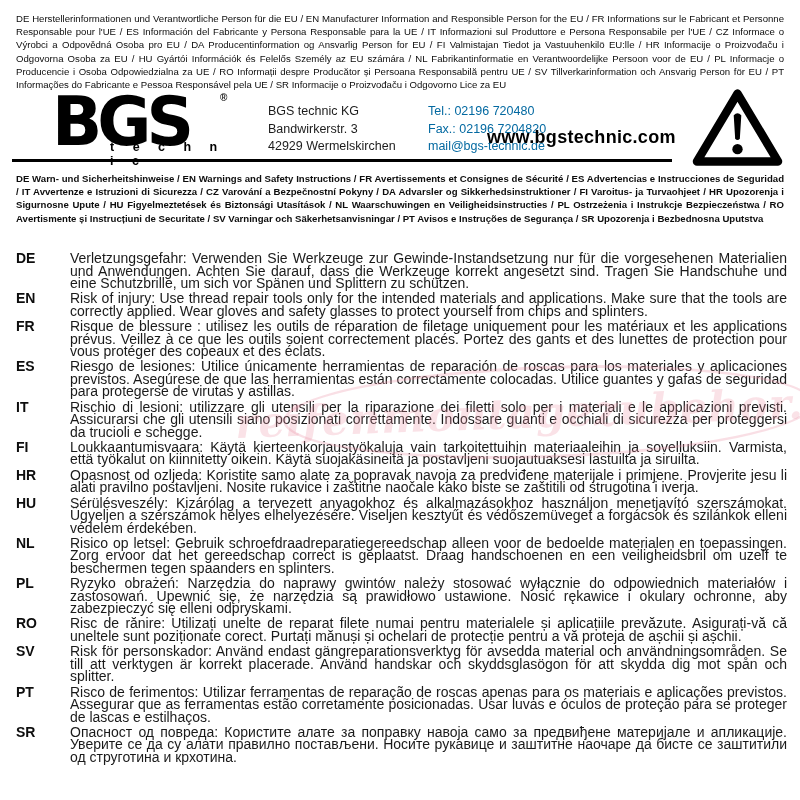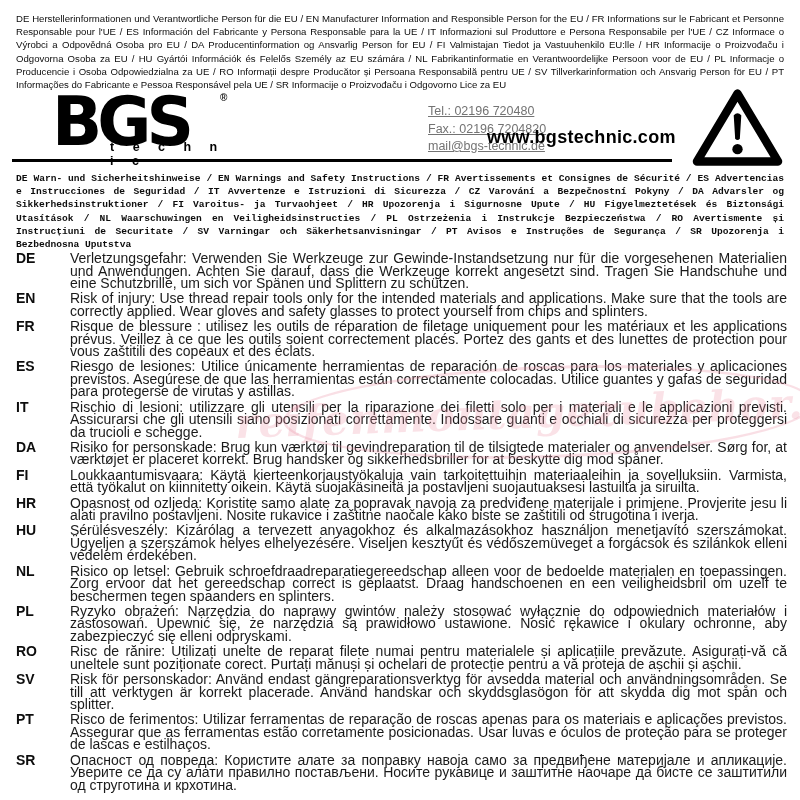--- a/index.html
+++ b/index.html
@@ -17,28 +17,28 @@
   .logo-bgs {
     font-size:66px; font-weight:900; letter-spacing:-5px; line-height:58px;
     transform:scaleY(1.02); color:#000; font-family:"DejaVu Sans", sans-serif;
   }
   .logo-reg { position:absolute; top:-2px; left:168px; font-size:10px; font-weight:700; }
   .logo-technic {
     position:absolute; left:58px; top:46px; font-size:12.5px; font-weight:700;
     letter-spacing:7.5px; color:#000;
   }
   .address-block { position:absolute; top:103px; left:268px; font-size:12.5px; line-height:17.5px; color:#1c1c1c; }
-  .contact-block { position:absolute; top:103px; left:428px; font-size:12.5px; line-height:17.5px; color:#737373;text-decoration:underline; }
+  .contact-block { position:absolute; top:103px; left:428px; font-size:12.5px; line-height:17.5px; color:#0369a1; }
   .website { position:absolute; top:127px; left:487px; font-size:18px; font-weight:700; letter-spacing:0.3px; color:#000; }
   .warning-triangle { position:absolute; top:87px; right:15px; width:95px; height:81px; }
   .rule { position:absolute; top:159px; left:12px; width:660px; height:3px; background:#000; }
   
   .warnings-title {
     position:absolute; top:172px; left:16px; right:16px;
-    font-size:9.6px; font-weight:700; line-height:13.2px; text-align:justify; color:#0d0d0d;font-family:Liberation Mono, monospace;
+    font-size:9.6px; font-weight:700; line-height:13.2px; text-align:justify; color:#0d0d0d;
   }
   
   .warnings-list { position:absolute; top:252px; left:16px; right:13px; }
   .warning-item { display:flex; margin-bottom:2.8px; font-size:14px; line-height:12.5px; color:#1a1a1a; }
   .warning-item .code { width:30px; flex:none; font-weight:700; color:#0d0d0d; }
   .warning-item .text { flex:1; text-align:justify;margin-left:24px; }
   
   .watermark {
     position:absolute; top:366px; left:283px; width:525px; height:86px;
     border:3px solid rgba(236,150,168,0.30); border-radius:50%;
@@ -56,20 +56,25 @@
 <div class="page">
 
   <div class="multilang-header">DE Herstellerinformationen und Verantwortliche Person für die EU  /  EN Manufacturer Information and Responsible Person for the EU  /  FR Informations sur le Fabricant et Personne Responsable pour l'UE  /  ES Información del Fabricante y Persona Responsable para la UE  /  IT Informazioni sul Produttore e Persona Responsabile per l'UE  /  CZ Informace o Výrobci a Odpovědná Osoba pro EU  /  DA Producentinformation og Ansvarlig Person for EU  /  FI Valmistajan Tiedot ja Vastuuhenkilö EU:lle  /  HR Informacije o Proizvođaču i Odgovorna Osoba za EU  /  HU Gyártói Információk és Felelős Személy az EU számára  /  NL Fabrikantinformatie en Verantwoordelijke Persoon voor de EU  /  PL Informacje o Producencie i Osoba Odpowiedzialna za UE  /  RO Informații despre Producător și Persoana Responsabilă pentru UE  /  SV Tillverkarinformation och Ansvarig Person för EU  /  PT Informações do Fabricante e Pessoa Responsável pela UE  /  SR Informacije o Proizvođaču i Odgovorno Lice za EU</div>
 
   <div class="logo">
     <div class="logo-bgs">BGS</div>
     <div class="logo-reg">®</div>
     <div class="logo-technic">t e c h n i c</div>
   </div>
 
+  <div class="address-block">
+    <div>BGS technic KG</div>
+    <div>Bandwirkerstr. 3</div>
+    <div>42929 Wermelskirchen</div>
+  </div>
 
   <div class="contact-block">
     <div>Tel.: 02196 720480</div>
     <div>Fax.: 02196 7204820</div>
     <div>mail@bgs-technic.de</div>
   </div>
 
   <div class="website">www.bgstechnic.com</div>
 
   <svg class="warning-triangle" viewBox="0 0 100 86" xmlns="http://www.w3.org/2000/svg">
@@ -86,33 +91,29 @@
     <div class="warning-item">
         <span class="code">DE</span>
         <span class="text">Verletzungsgefahr: Verwenden Sie Werkzeuge zur Gewinde-Instandsetzung nur für die vorgesehenen Materialien und Anwendungen. Achten Sie darauf, dass die Werkzeuge korrekt angesetzt sind. Tragen Sie Handschuhe und eine Schutzbrille, um sich vor Spänen und Splittern zu schützen.</span>
       </div>
     <div class="warning-item">
         <span class="code">EN</span>
         <span class="text">Risk of injury: Use thread repair tools only for the intended materials and applications. Make sure that the tools are correctly applied. Wear gloves and safety glasses to protect yourself from chips and splinters.</span>
       </div>
     <div class="warning-item">
         <span class="code">FR</span>
-        <span class="text">Risque de blessure : utilisez les outils de réparation de filetage uniquement pour les matériaux et les applications prévus. Veillez à ce que les outils soient correctement placés. Portez des gants et des lunettes de protection pour vous zaštitili des copeaux et des éclats.</span>
+        <span class="text">Risque de blessure : utilisez les outils de réparation de filetage uniquement pour les matériaux et les applications prévus. Veillez à ce que les outils soient correctement placés. Portez des gants et des lunettes de protection pour vous protéger des copeaux et des éclats.</span>
       </div>
     <div class="warning-item">
         <span class="code">ES</span>
         <span class="text">Riesgo de lesiones: Utilice únicamente herramientas de reparación de roscas para los materiales y aplicaciones previstos. Asegúrese de que las herramientas están correctamente colocadas. Utilice guantes y gafas de seguridad para protegerse de virutas y astillas.</span>
       </div>
     <div class="warning-item">
         <span class="code">IT</span>
         <span class="text">Rischio di lesioni: utilizzare gli utensili per la riparazione dei filetti solo per i materiali e le applicazioni previsti. Assicurarsi che gli utensili siano posizionati correttamente. Indossare guanti e occhiali di sicurezza per proteggersi da trucioli e schegge.</span>
-      </div>
-    <div class="warning-item">
-        <span class="code">DA</span>
-        <span class="text">Risiko for personskade: Brug kun værktøj til gevindreparation til de tilsigtede materialer og anvendelser. Sørg for, at værktøjet er placeret korrekt. Brug handsker og sikkerhedsbriller for at beskytte dig mod spåner.</span>
       </div>
     <div class="warning-item">
         <span class="code">FI</span>
         <span class="text">Loukkaantumisvaara: Käytä kierteenkorjaustyökaluja vain tarkoitettuihin materiaaleihin ja sovelluksiin. Varmista, että työkalut on kiinnitetty oikein. Käytä suojakäsineitä ja postavljeni suojautuaksesi lastuilta ja siruilta.</span>
       </div>
     <div class="warning-item">
         <span class="code">HR</span>
         <span class="text">Opasnost od ozljeda: Koristite samo alate za popravak navoja za predviđene materijale i primjene. Provjerite jesu li alati pravilno postavljeni. Nosite rukavice i zaštitne naočale kako biste se zaštitili od strugotina i iverja.</span>
       </div>
     <div class="warning-item">

